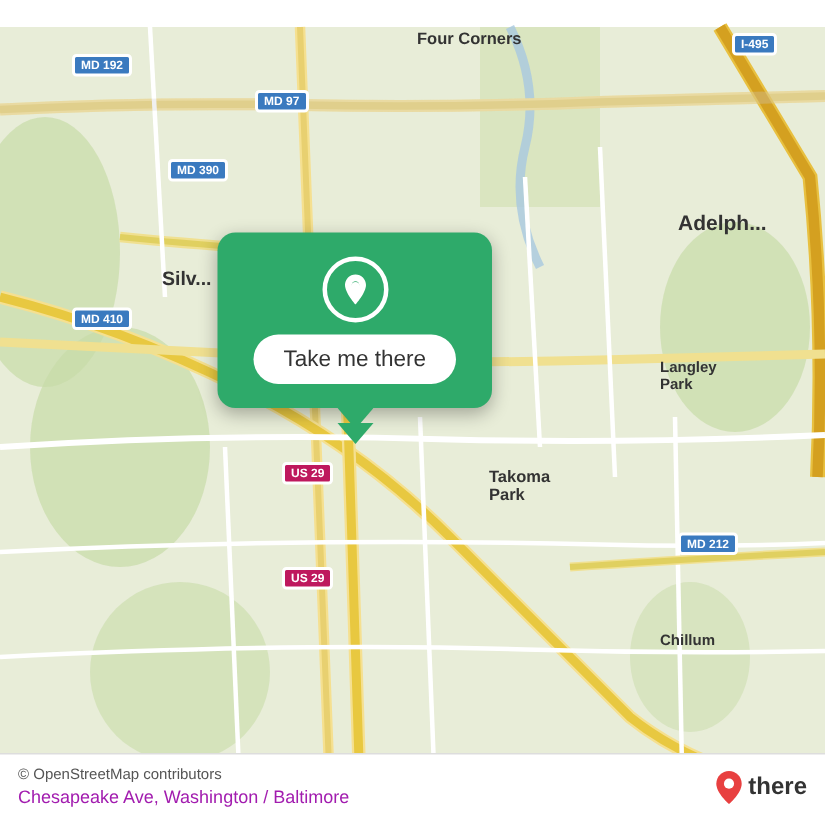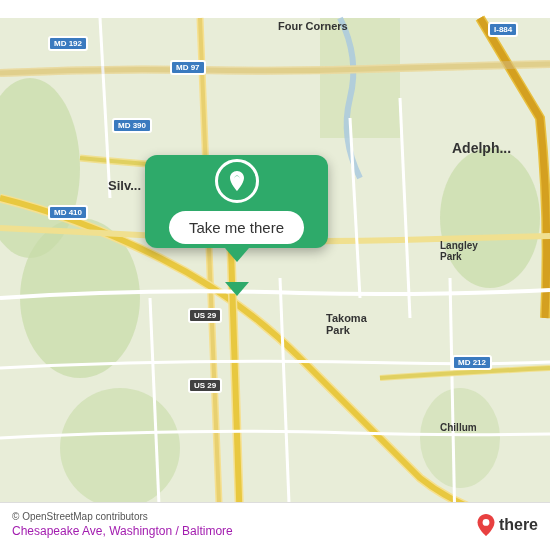--- a/index.html
+++ b/index.html
@@ -64,21 +64,21 @@
       left: 145px;
       z-index: 50;
       display: flex;
       flex-direction: column;
       align-items: center;
     }
 
     #popup-bubble {
       background: #2eaa6a;
       border-radius: 12px;
-      padding: 4px 24px;
+      padding: 16px 24px;
       display: flex;
       flex-direction: column;
       align-items: center;
       gap: 8px;
       box-shadow: 0 4px 12px rgba(0,0,0,0.3);
       min-width: 180px;
     }
 
     #popup-bubble::after {
       content: '';
@@ -119,21 +119,21 @@
       font-weight: bold;
       color: white;
       background: #3a7abf;
       border: 2px solid white;
       border-radius: 3px;
       padding: 1px 4px;
       white-space: nowrap;
     }
 
     .highway-badge.green {
-      background: #404040;
+      background: #be185d;
     }
 
     .place-label {
       position: absolute;
       font-size: 11px;
       font-weight: bold;
       color: #333;
       white-space: nowrap;
     }
   </style>
@@ -195,26 +195,26 @@
   <div class="place-label" style="top:20px;left:278px;">Four
 Corners</div>
   <div class="place-label" style="top:178px;left:108px;font-size:13px;">Silv...</div>
   <div class="place-label" style="top:140px;left:452px;font-size:14px;">Adelph...</div>
   <div class="place-label" style="top:240px;left:440px;font-size:10px;">Langley<br>Park</div>
   <div class="place-label" style="top:312px;left:326px;">Takoma<br>Park</div>
   <div class="place-label" style="top:422px;left:440px;font-size:10px;">Chillum</div>
 
   <div class="highway-badge" style="top:36px;left:48px;">MD 192</div>
   <div class="highway-badge" style="top:60px;left:170px;">MD 97</div>
-  <div class="highway-badge" style="top:118px;left:112px;">MD 390</div>
+  <div class="highway-badge" style="top:106px;left:112px;">MD 390</div>
   <div class="highway-badge" style="top:205px;left:48px;">MD 410</div>
   <div class="highway-badge green" style="top:308px;left:188px;">US 29</div>
   <div class="highway-badge green" style="top:378px;left:188px;">US 29</div>
   <div class="highway-badge" style="top:355px;left:452px;">MD 212</div>
-  <div class="highway-badge" style="top:22px;left:488px;">I-884</div>
+  <div class="highway-badge" style="top:22px;left:488px;">I-495</div>
 
   <div id="popup-card">
     <div id="popup-bubble">
       <div id="location-icon-wrapper">
         <svg width="24" height="24" viewBox="0 0 24 24" fill="white" xmlns="http://www.w3.org/2000/svg">
           <circle cx="12" cy="10" r="3" fill="white"></circle>
           <path d="M12 2C8.13 2 5 5.13 5 9c0 5.25 7 13 7 13s7-7.75 7-13c0-3.87-3.13-7-7-7zm0 9.5c-1.38 0-2.5-1.12-2.5-2.5s1.12-2.5 2.5-2.5 2.5 1.12 2.5 2.5-1.12 2.5-2.5 2.5z" fill="white"></path>
         </svg>
       </div>
       <button id="take-me-btn">Take me there</button>

